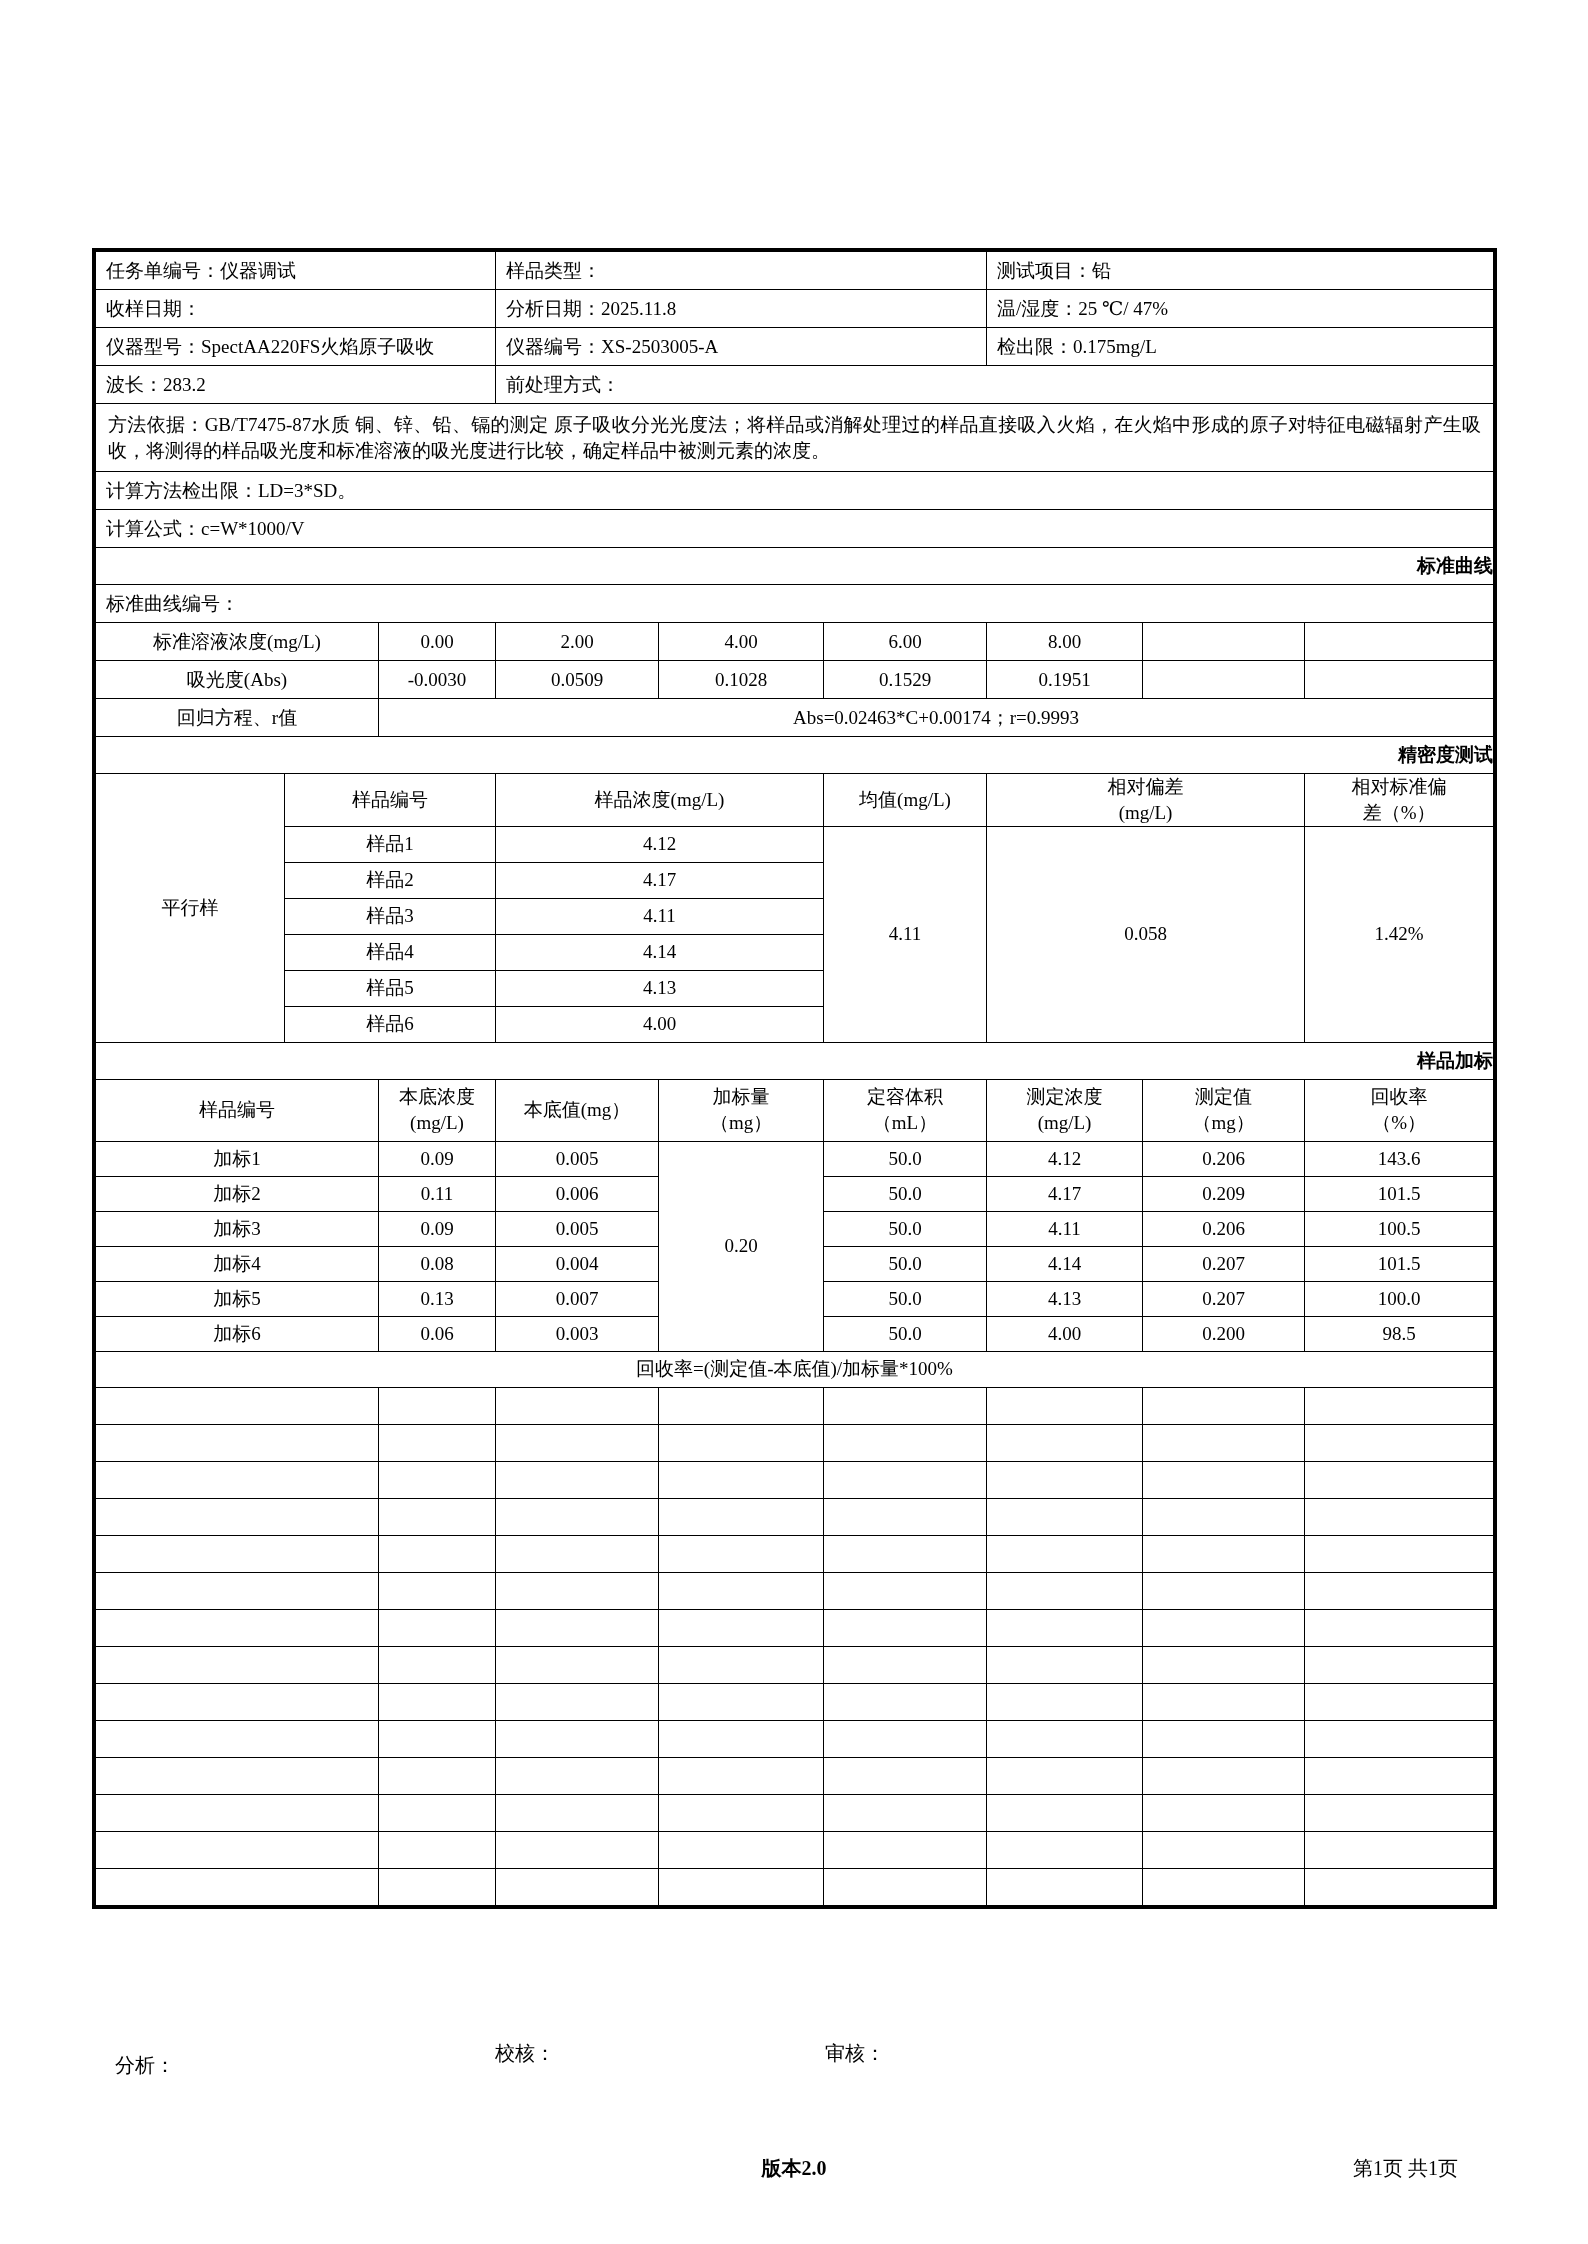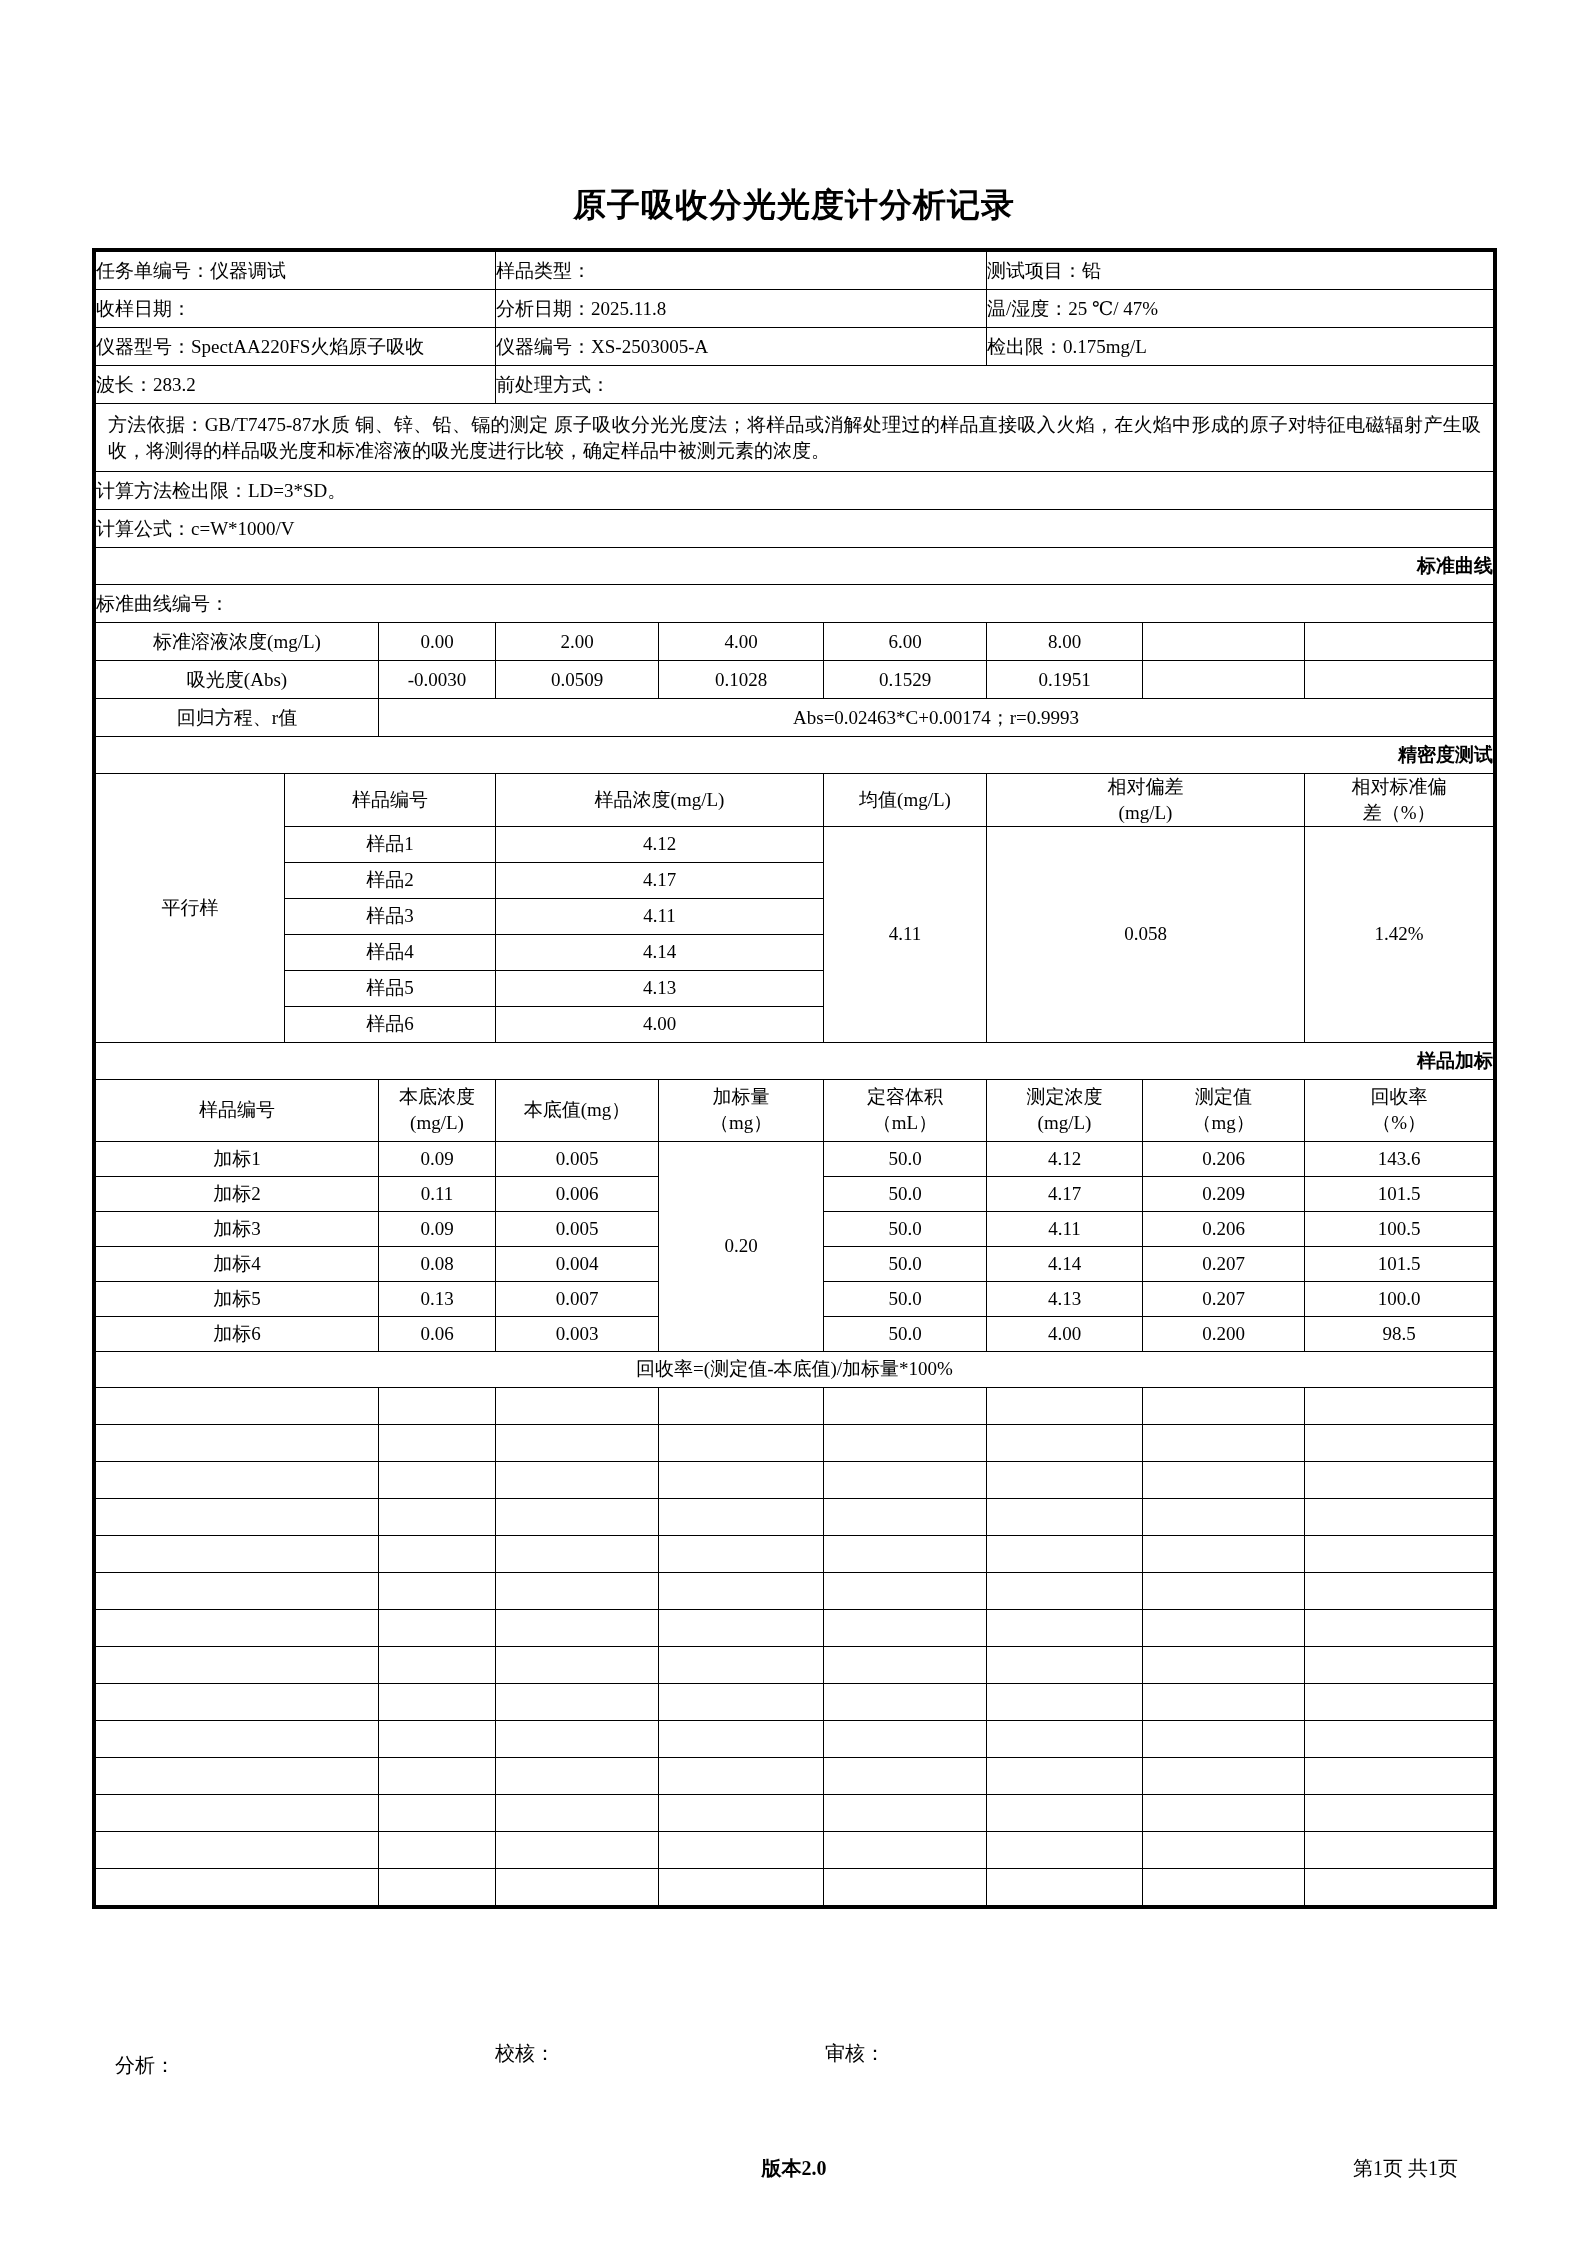--- a/index.html
+++ b/index.html
@@ -48,21 +48,21 @@
     font-size: 19px;
     vertical-align: middle;
     line-height: 1.35;
     background: #ffffff;
   }
   
   table.main {
     outline: 3px solid #000000;
     outline-offset: 0px;
   }
-  .pad-lr { padding: 4px 0 !important; }
+  .pad-lr { padding: 4px 10px !important; }
   .left { text-align: left; }
 
   .row-h { height: 38px; }
   .sec-title {
     text-align: right;
     font-weight: bold;
     font-size: 20px;
     height: 36px;
   }
   .method-cell {
@@ -96,21 +96,20 @@
     font-size: 20px;
   }
   .footer .ver { position: absolute; left: 0; width: 1588px; text-align: center; font-weight: bold; }
   .footer .pg { position: absolute; right: 130px; }
 </style>
 </head>
 <body>
 
 <div class="page">
 
-  <div class="doc-title">原子吸收分光光度计分析记录</div>
 
   <table class="main">
     <colgroup>
       <col style="width:189px">
       <col style="width:94px">
       <col style="width:117px">
       <col style="width:163px">
       <col style="width:165px">
       <col style="width:163px">
       <col style="width:156px">

